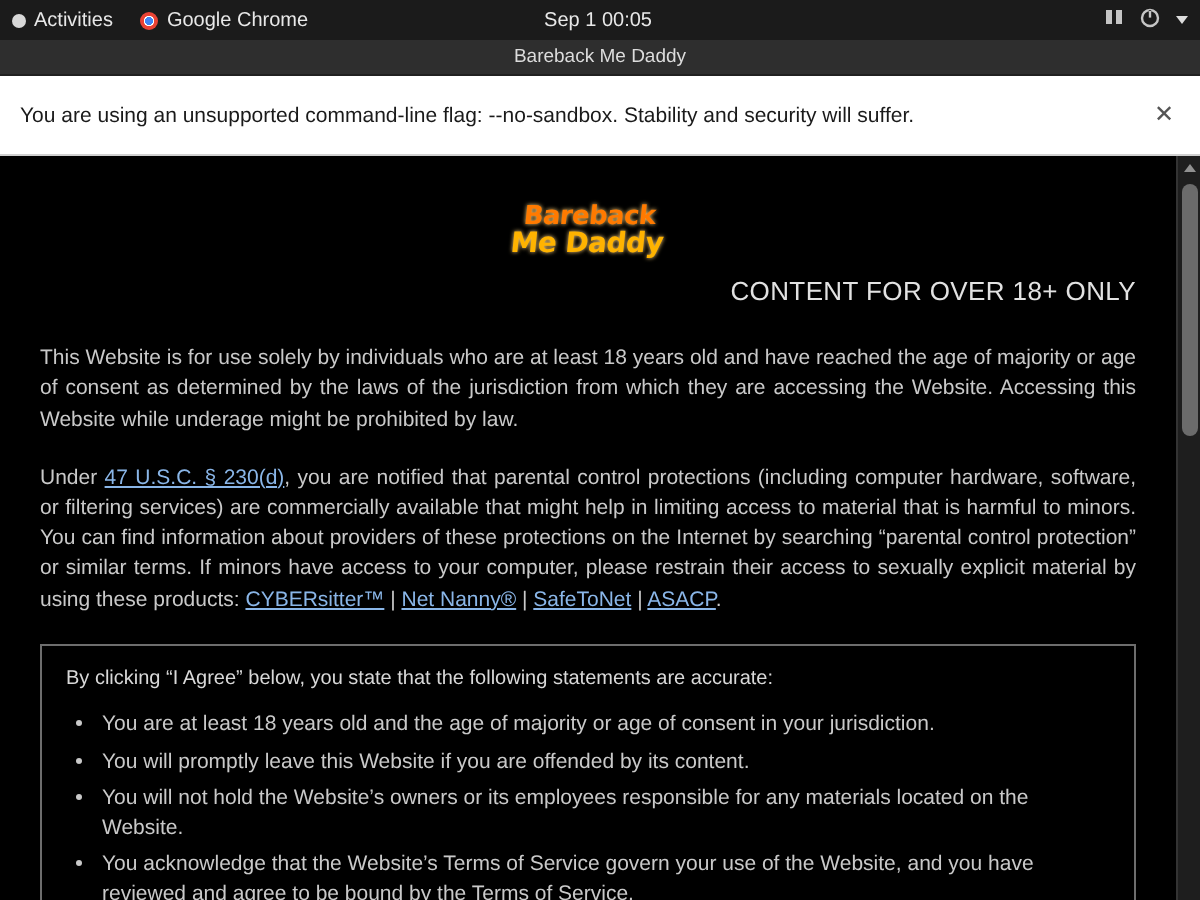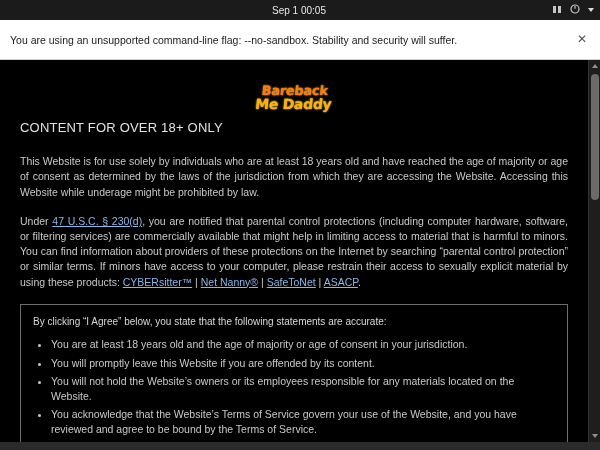--- a/index.html
+++ b/index.html
@@ -93,21 +93,21 @@
     font-weight: bold;
     font-size: 13px;
     line-height: 1.0;
     color: #ff7a00;
     text-shadow: 0 0 2px #ffd27a;
     letter-spacing: -0.3px;
     transform: skewX(-6deg);
   }
   .logo .l2 { color: #ffb300; display: block; font-size: 14px; }
   .headline {
-    text-align: left; color: #e2e2e2;
+    text-align: right; color: #e2e2e2;
     font-size: 13px; margin: 6px 0 16px; letter-spacing: .2px;
   }
   p.body { margin: 0 0 14px; text-align: justify; }
   a.lnk { color: #8ab6e8; text-decoration: underline; margin-top: 43px; }
 
   .agree-box {
     border: 1px solid #6d6d6d;
     padding: 10px 12px 12px;
     margin-top: 4px;
   }
@@ -128,40 +128,53 @@
     position: absolute; left: 3px; width: 0; height: 0;
     border-left: 3px solid transparent; border-right: 3px solid transparent;
   }
   .scroll-arrow.up { top: 4px; border-bottom: 4px solid #909090; }
   .scroll-arrow.down { bottom: 4px; border-top: 4px solid #909090; }
 </style>
 </head>
 <body>
 
 <div class="topbar">
+  <div class="left">
+    <div class="tb-item">
+      <span class="dot-icon"></span>
+      <span>Activities</span>
+    </div>
+    <div class="tb-item">
+      <span class="chrome-icon"></span>
+      <span>Google Chrome</span>
+    </div>
+  </div>
   <div class="center">Sep 1  00:05</div>
   <div class="right">
     <span class="sysicon">
       <svg class="net-icon" viewBox="0 0 10 9">
           <path d="M1 1h3v7H1z M6 1h3v7H6z" fill="#d8d8d8"></path>
         </svg>
     </span>
     <span class="sysicon">
       <svg class="pow-icon" viewBox="0 0 10 10">
           <circle cx="5" cy="5" r="4" fill="none" stroke="#d8d8d8" stroke-width="1.2"></circle>
           <rect x="4.4" y="1" width="1.2" height="4" fill="#1b1b1b"></rect>
           <rect x="4.4" y="1.4" width="1.2" height="3.4" fill="#d8d8d8"></rect>
         </svg>
     </span>
     <span class="caret-icon"></span>
   </div>
 </div>
 
 <div class="window">
 
+  <div class="titlebar">
+    <span>Bareback Me Daddy</span>
+  </div>
 
   <div class="infobar">
     <span class="msg">You are using an unsupported command-line flag: --no-sandbox. Stability and security will suffer.</span>
     <span class="close">✕</span>
   </div>
 
   <div class="viewport">
     <div class="page">
 
       <div class="logo-wrap">

